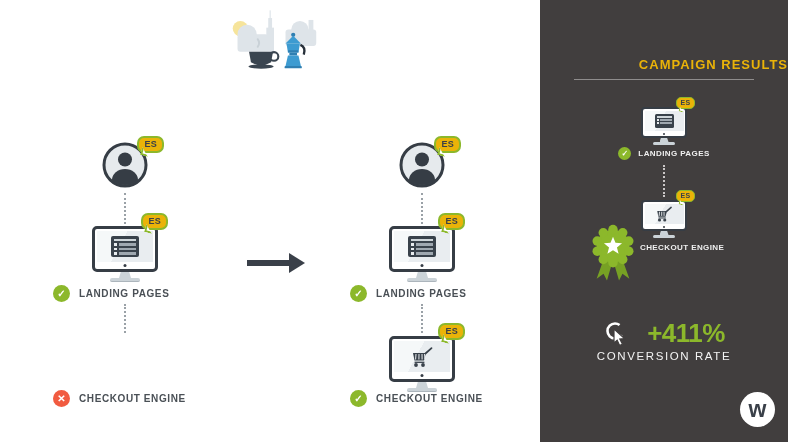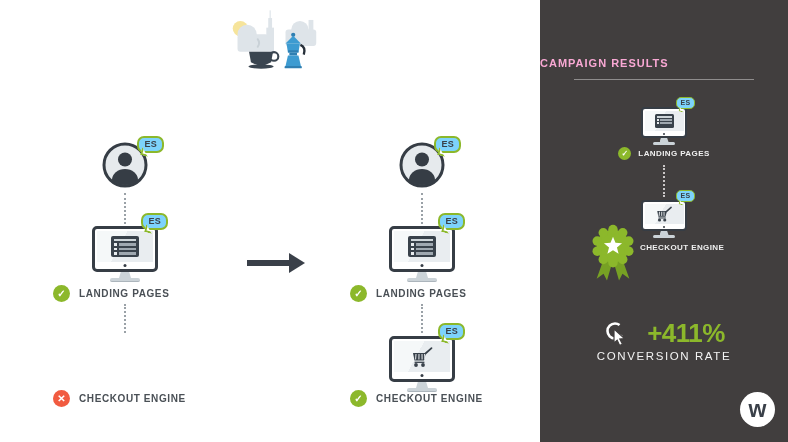--- a/index.html
+++ b/index.html
@@ -49,21 +49,21 @@
   .mon-base { width:30px; height:4px; margin:0 auto; background:#cbd3d8;
     border-radius:2px; border-bottom:1px solid #acb5bc; }
 
   .list-panel { width:28px; height:21px; background:#39424b; border-radius:2px; padding:2.5px 3px; }
   .list-panel .row { height:2.5px; margin-bottom:2px;
     background:linear-gradient(to right,#e8ecef 0 3px,transparent 3px 4.5px,#9fa8b0 4.5px 100%); }
   .list-panel .row:first-child { background:#cfd6da; }
 
   
   .badge {
-    position:absolute; z-index:3; background:#7dd3fc; color:#3a4149;
+    position:absolute; z-index:3; background:#eab308; color:#3a4149;
     font-size:9px; font-weight:bold; letter-spacing:.3px;
     padding:1px 5px 1px; border:2px solid #8cb82b; border-radius:7px; line-height:11px;
   }
   .badge::after {
     content:""; position:absolute; left:2px; bottom:-5px; width:6px; height:6px;
     background:#ffffff; border-left:2px solid #8cb82b; border-bottom:2px solid #8cb82b;
     transform:rotate(15deg); clip-path:polygon(0 0,100% 100%,0 100%);
   }
   .badge.red { border-color:#f15b40; }
   .badge.red::after { border-left-color:#f15b40; border-bottom-color:#f15b40; }
@@ -80,22 +80,22 @@
   .flow-label { font-size:10px; font-weight:600; letter-spacing:.6px; color:#4a5056; white-space:nowrap; }
 
   
   .arrow { position:absolute; left:247px; top:253px; display:flex; align-items:center; }
   .arrow .shaft { width:42px; height:6px; background:#3a4049; }
   .arrow .head { width:0; height:0; border-top:10px solid transparent;
     border-bottom:10px solid transparent; border-left:16px solid #3a4049; }
 
   
   .panel { position:absolute; left:540px; top:0; width:248px; height:442px; background:#413e3e; }
-  .panel-title { position:absolute; top:57px; left:0; width:248px; text-align:left;
-    color:#f9a8d4; font-size:11px; font-weight:bold; letter-spacing:1px; }
+  .panel-title { position:absolute; top:57px; left:0; width:248px; text-align:right;
+    color:#eab308; font-size:13px; font-weight:bold; letter-spacing:1px; }
   .panel-rule { position:absolute; top:79px; left:34px; width:180px; height:1px; background:#8f8d8d; }
 
   .p-monitor { position:absolute; left:50%; transform:translateX(-50%); width:46px; }
   .pm1 { top:107px; } .pm2 { top:200px; }
   .p-frame { position:relative; width:46px; height:31px; background:#ffffff;
     border:2px solid #363d45; border-radius:4px; }
   .p-screen { position:absolute; left:1.5px; right:1.5px; top:1.5px; bottom:5px;
     background:linear-gradient(118deg,#f5f8f9 0%,#f5f8f9 42%,#e9edf0 42%);
     display:flex; align-items:center; justify-content:center; }
   .p-dot { position:absolute; bottom:1.5px; left:50%; transform:translateX(-50%);

